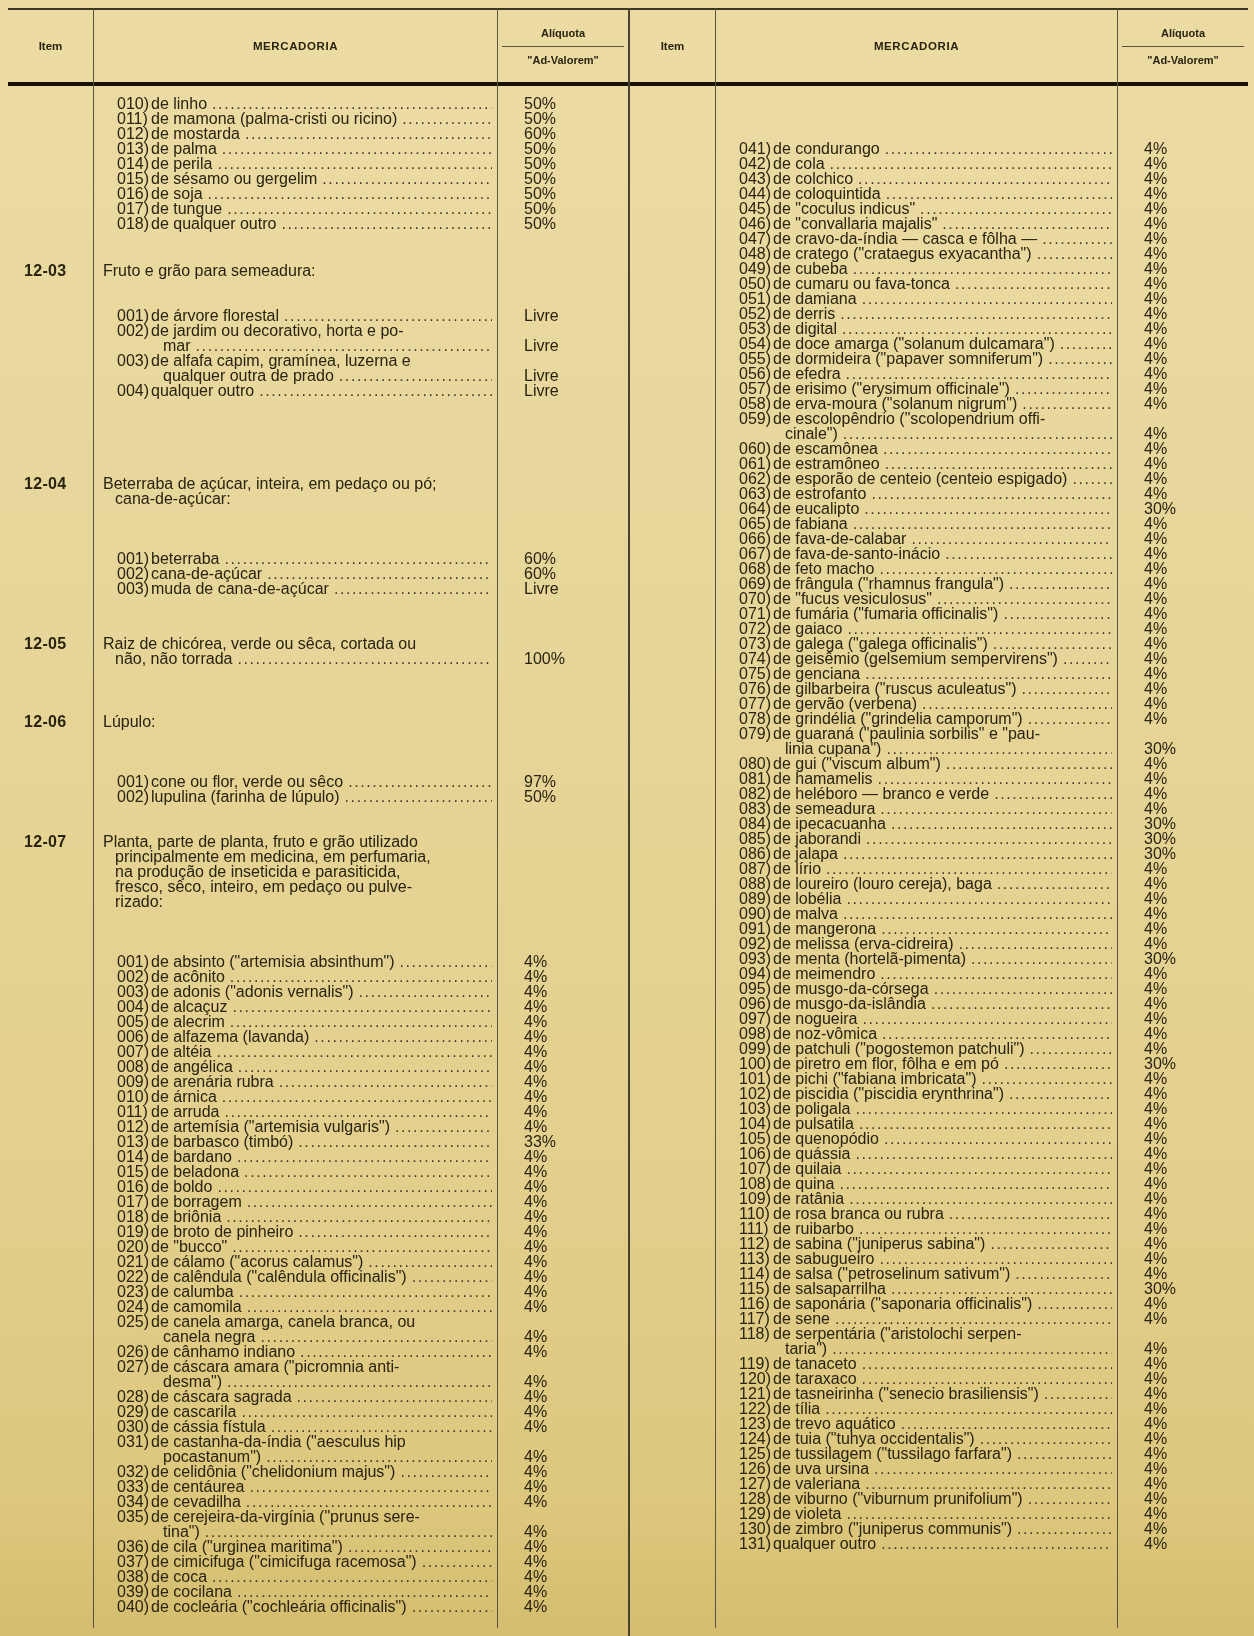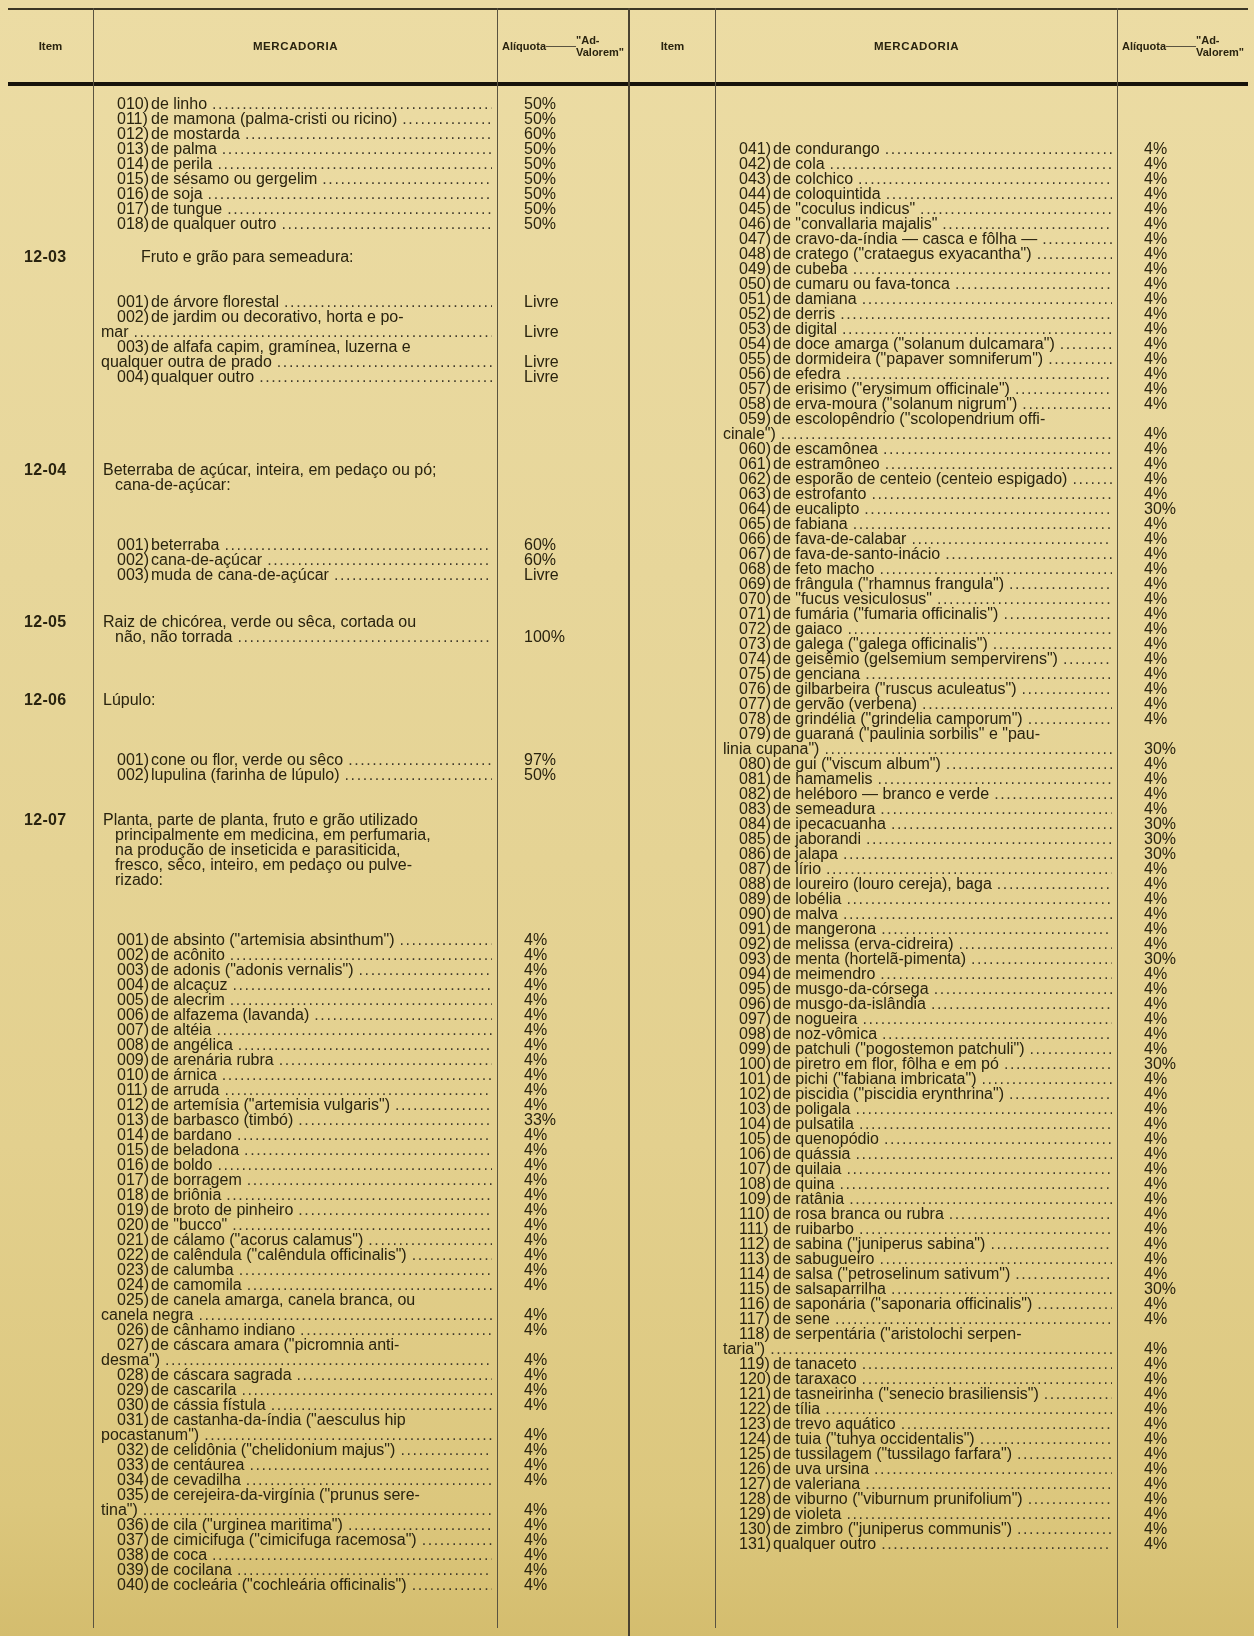--- a/index.html
+++ b/index.html
@@ -28,32 +28,32 @@
 
   .thead{
     height:78px;
     border-top:2px solid #3c3624;
     border-bottom:4px solid #17130b;
     display:flex; align-items:stretch;
     font-weight:bold; font-size:11.5px;
   }
   .h-item{ width:85px; display:flex; align-items:center; justify-content:center; }
   .h-merc{ flex:1; display:flex; align-items:center; justify-content:center; letter-spacing:.6px; }
-  .h-aliq{ width:130px; display:flex; flex-direction:row; justify-content:center; align-items:center; padding:6px 4px; font-size:11px; }
+  .h-aliq{ width:130px; display:flex; flex-direction:column; justify-content:center; align-items:center; padding:6px 4px; font-size:11px; }
   .h-aliq .hline{ width:100%; border-top:1px solid #5a5340; height:0; margin:7px 0; }
 
   .rows{ flex:1; padding-top:10px; font-size:16px; line-height:15px; }
   .row{ display:flex; align-items:stretch; }
   .c-item{ flex:0 0 85px; padding-left:16px; font-weight:bold; letter-spacing:.3px; }
   .c-desc{ flex:1 1 auto; display:flex; min-width:0; padding:0 4px 0 8px; }
   .code{ flex:0 0 34px; margin-left:16px; white-space:nowrap; }
   .txt{ flex:0 1 auto; }
   .heading .txt{ margin-left:2px; }
   .hcont .txt{ margin-left:14px; }
-  .cont .txt{ }
+  .cont .txt{ margin-left:62px; }
   .leader{
     flex:1 1 10px; overflow:hidden; white-space:nowrap;
     align-self:flex-end; margin:0 2px 0 5px; color:#3e382a;
   }
   .leader::before{
     content:"...................................................................................................................";
     letter-spacing:1.6px;
   }
   .c-rate{ flex:0 0 130px; display:flex; align-items:flex-end; padding-left:26px; }
 </style>
@@ -149,21 +149,21 @@
         </div>
         <div class="row">
           <div class="c-item"></div>
           <div class="c-desc">
             <span class="code">018)</span>
             <span class="txt">de qualquer outro</span>
             <span class="leader"></span>
           </div>
           <div class="c-rate">50%</div>
         </div>
-        <div class="row heading" style="margin-top: 18px; gap: 38px;">
+        <div class="row heading" style="margin-top: 32px;">
           <div class="c-item">12-03</div>
           <div class="c-desc">
             <span class="txt">Fruto e grão para semeadura:</span>
           </div>
           <div class="c-rate"></div>
         </div>
         <div class="row" style="margin-top: 30px;">
           <div class="c-item"></div>
           <div class="c-desc">
             <span class="code">001)</span>
@@ -247,21 +247,21 @@
         </div>
         <div class="row">
           <div class="c-item"></div>
           <div class="c-desc">
             <span class="code">003)</span>
             <span class="txt">muda de cana-de-açúcar</span>
             <span class="leader"></span>
           </div>
           <div class="c-rate">Livre</div>
         </div>
-        <div class="row heading" style="margin-top: 32px;">
+        <div class="row heading" style="margin-top: 40px;">
           <div class="c-item">12-05</div>
           <div class="c-desc">
             <span class="txt">Raiz de chicórea, verde ou sêca, cortada ou</span>
           </div>
           <div class="c-rate"></div>
         </div>
         <div class="row hcont">
           <div class="c-item"></div>
           <div class="c-desc">
             <span class="txt">não, não torrada</span>

